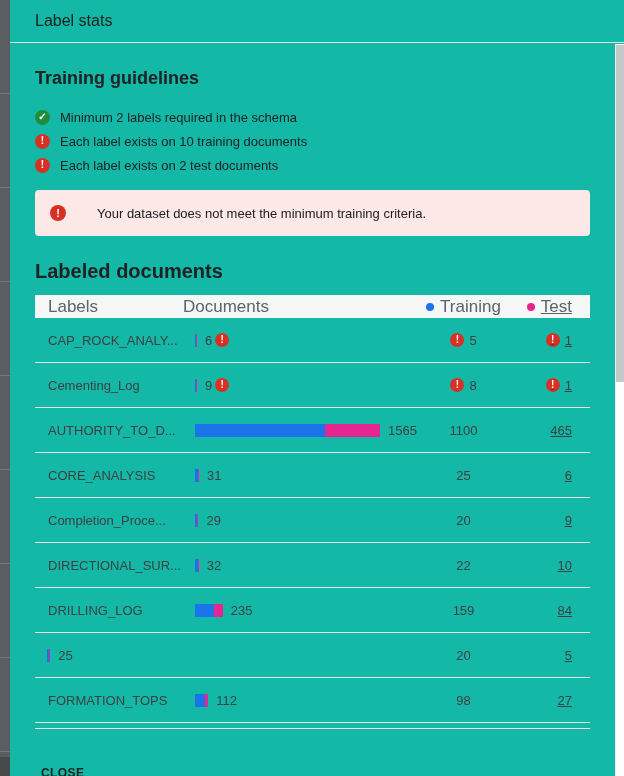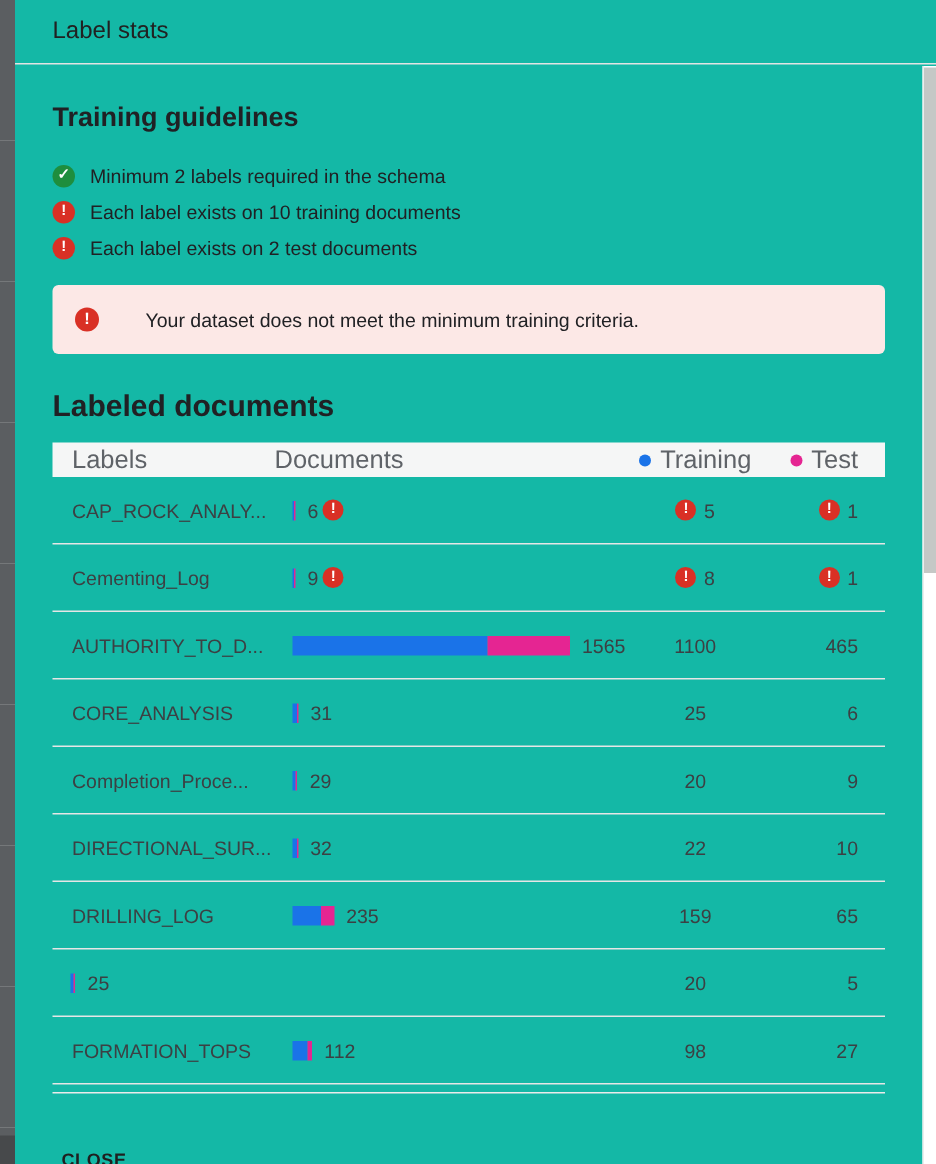--- a/index.html
+++ b/index.html
@@ -46,21 +46,21 @@
   .table { margin-top:14px; }
   .thead {
     display:flex; align-items:center; height:23px; background:#f5f6f6;
     font-size:17px; color:#5f6368;
   }
   .col-label { width:148px; padding-left:13px; box-sizing:border-box; flex:0 0 148px;
                white-space:nowrap; overflow:hidden; }
   .col-docs  { flex:1 1 auto; min-width:0; }
   .col-train { flex:0 0 87px; display:flex; justify-content:center; align-items:center; }
   .col-test  { flex:0 0 83px; display:flex; justify-content:flex-end; 
-               padding-right:18px; box-sizing:border-box; }
+               padding-right:18px; box-sizing:border-box;text-decoration:underline; }
   .legend { display:flex; align-items:center; }
   .legend-dot { width:8px; height:8px; border-radius:50%; margin-right:6px; }
 
   .row {
     display:flex; align-items:center; height:44px; border-bottom:1px solid #e6e6e6;
     font-size:13px; color:#3c4043;
   }
   .docs-cell { display:flex; align-items:center; padding-left:12px; box-sizing:border-box; }
   .bar { height:13px; display:flex; flex:0 0 auto; }
   .bar span { display:block; height:13px; }
@@ -270,21 +270,21 @@
       </span>
       <span class="docs-num">235</span>
 
     </div>
     <div class="col-train num-cell">
 
       <span class="train-num">159</span>
     </div>
     <div class="col-test num-cell">
 
-      <span class="test-num">65</span>
+      <span class="test-num">84</span>
     </div>
   </div>
 
   <div class="row">
     <div class="col-docs docs-cell">
       <span class="bar">
         <span class="seg-train" style="width: 2.36422px; background: rgb(26, 115, 232);"></span>
         <span class="seg-test" style="width: 1px; background: rgb(229, 37, 146);"></span>
       </span>
       <span class="docs-num">25</span>

